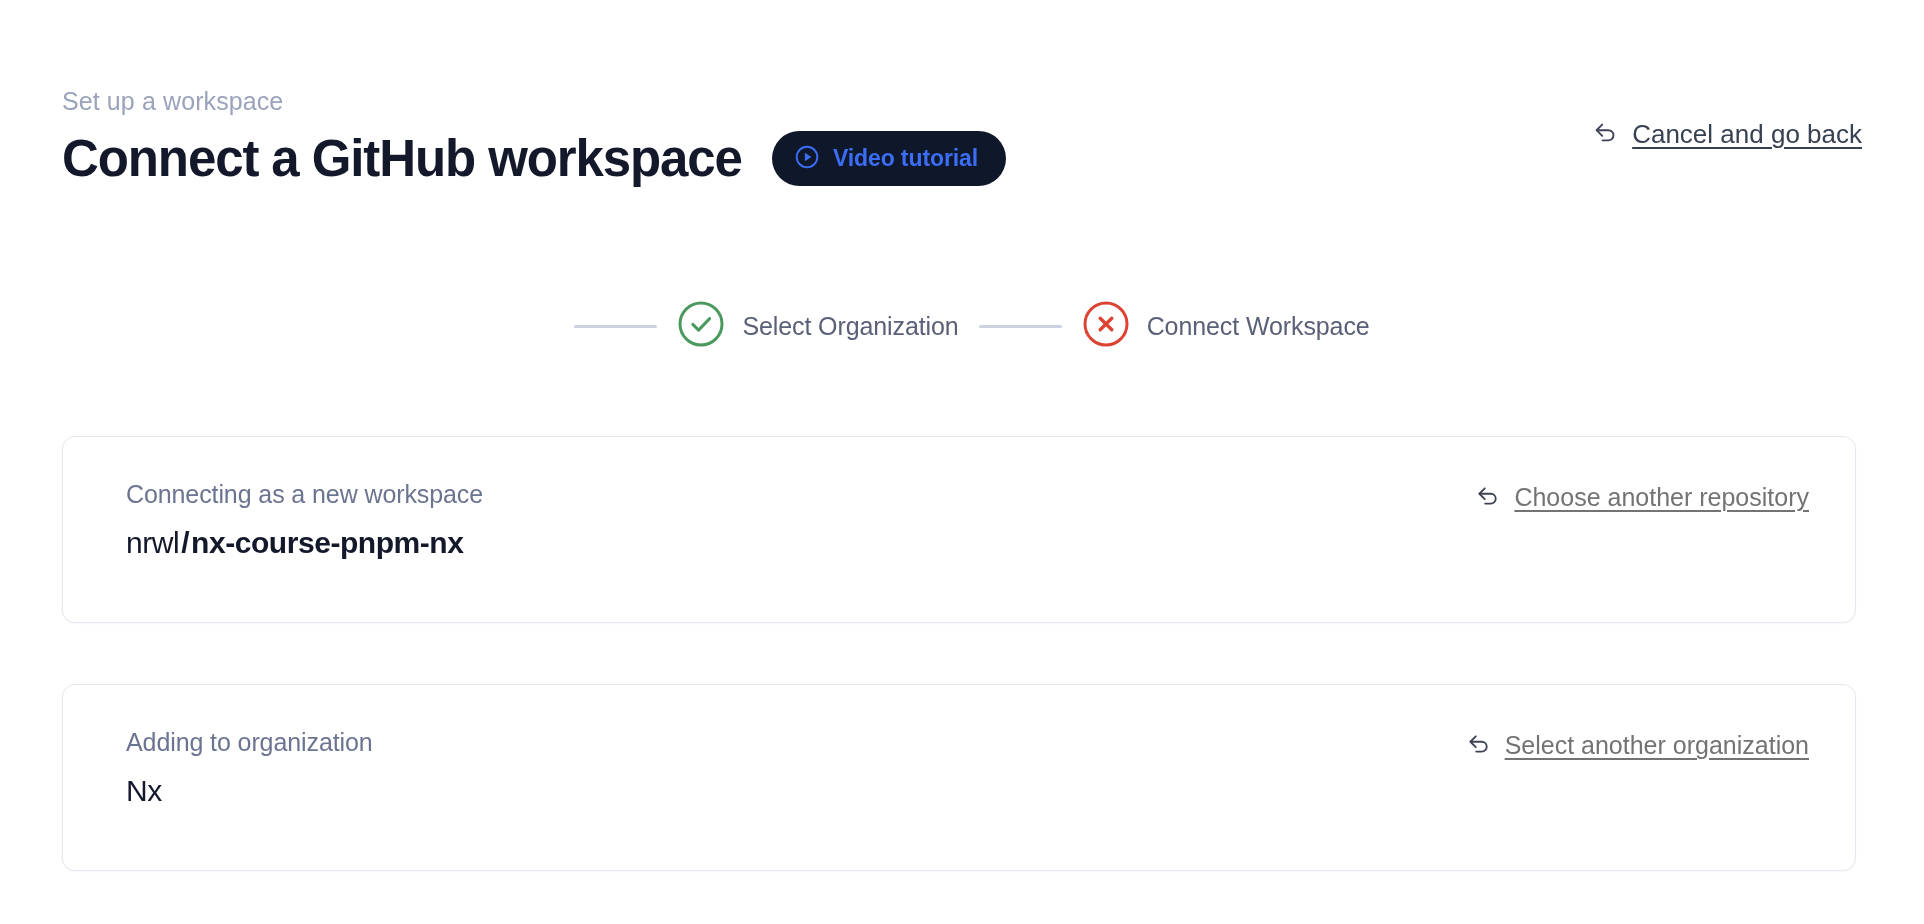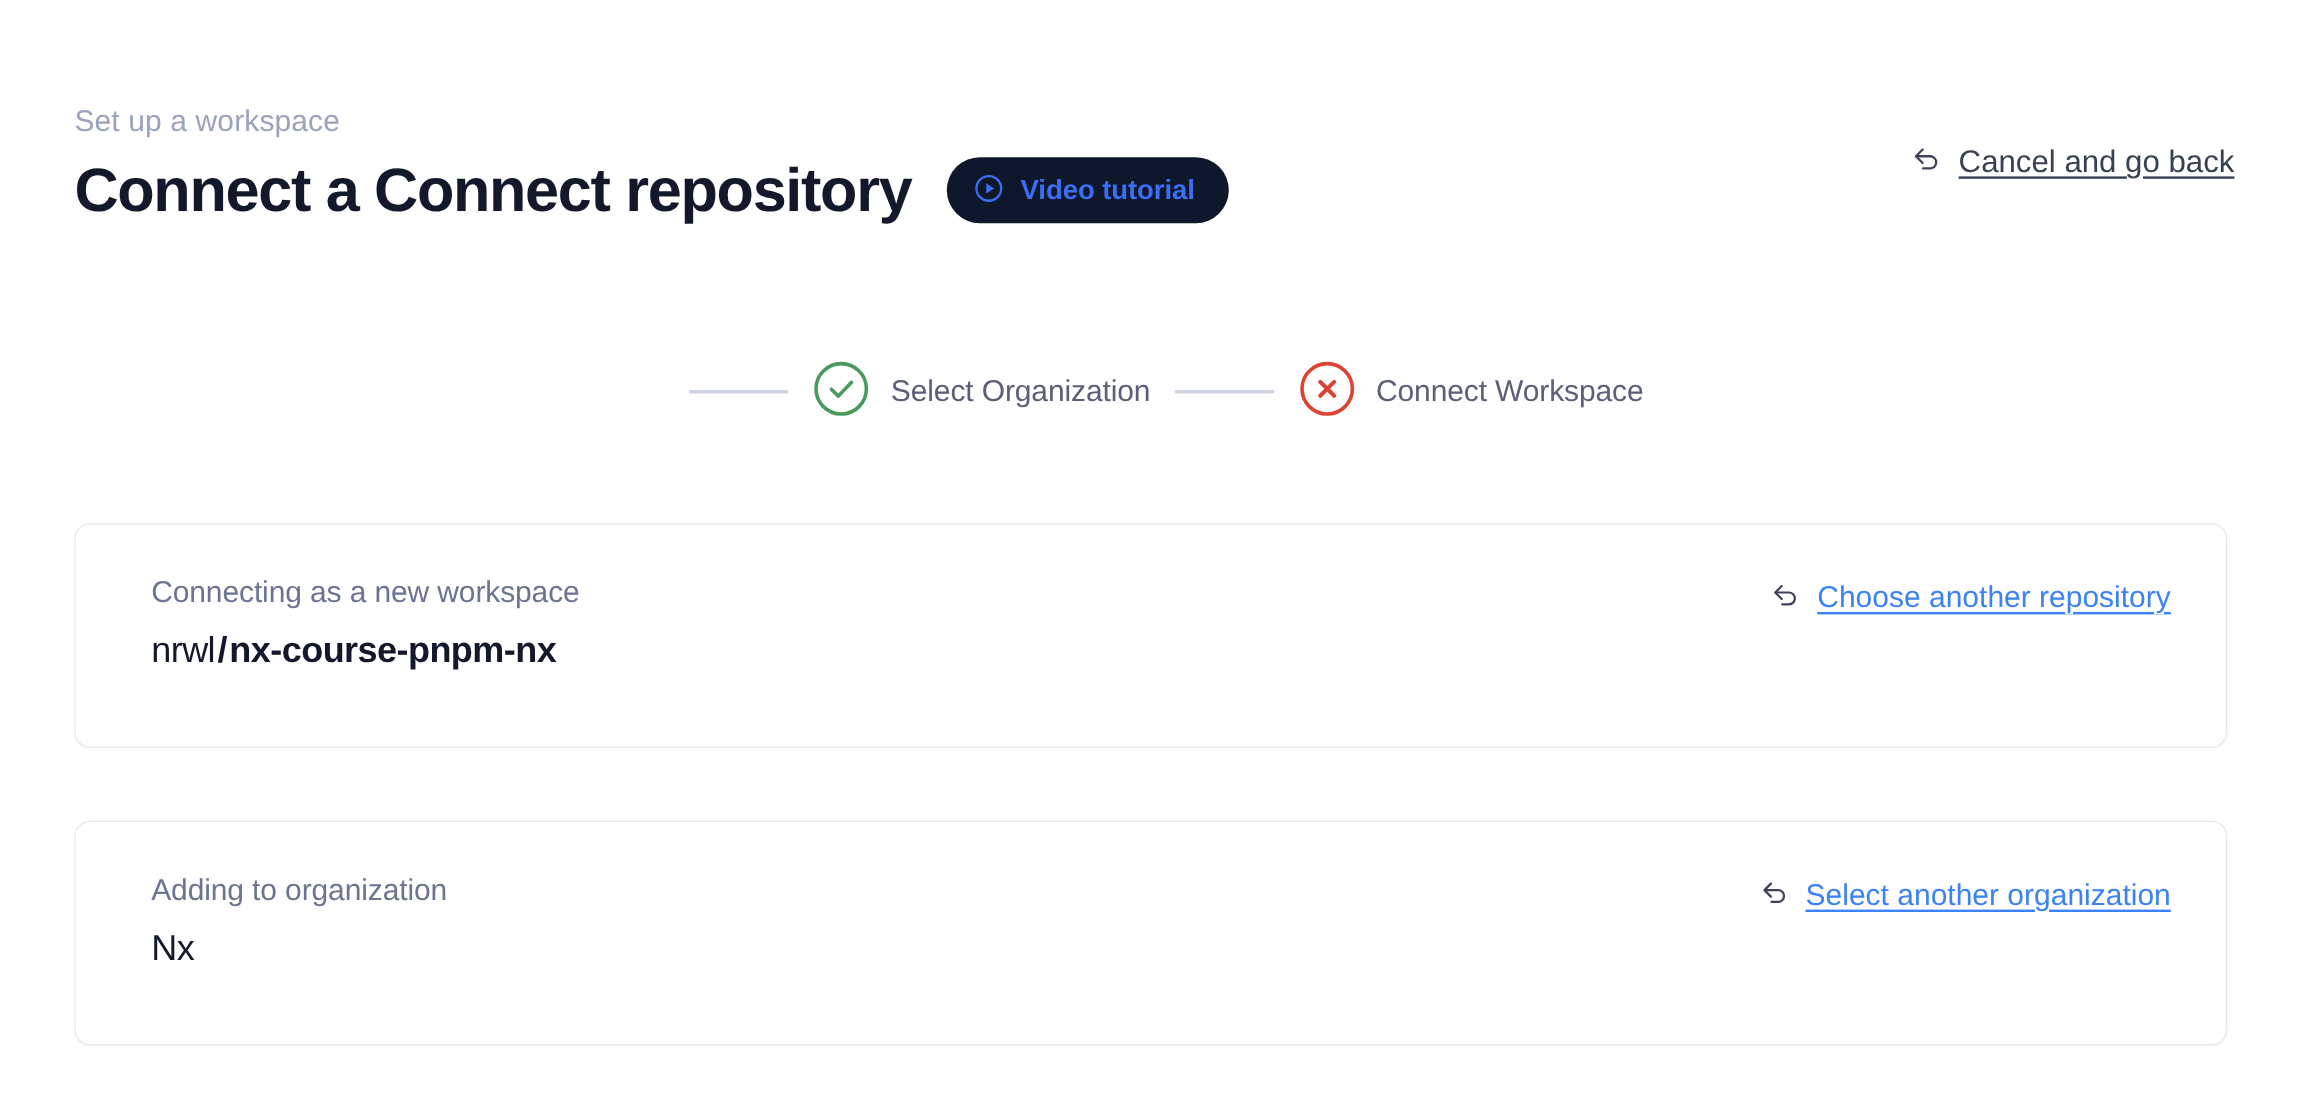--- a/index.html
+++ b/index.html
@@ -176,36 +176,36 @@
     display: inline-flex;
     align-items: center;
     gap: 12px;
     cursor: pointer;
     text-decoration: none;
     margin-top: 2px;
   }
 
   .card-link .link-text {
     font-size: 25px;
-    color: #3b82f6;
+    color: #737373;
     text-decoration: underline;
     text-underline-offset: 4px;
     text-decoration-thickness: 1.5px;
     white-space: nowrap;
   }
 </style>
 </head>
 <body>
 
 <div class="page">
 
   <div class="header">
     <div class="eyebrow">Set up a workspace</div>
     <div class="title-row">
-      <h1 class="page-title">Connect a Connect repository</h1>
+      <h1 class="page-title">Connect a GitHub workspace</h1>
       <button class="video-pill">
         <span class="play-icon">
           <svg width="26" height="26" viewBox="0 0 26 26" fill="none">
             <circle cx="13" cy="13" r="10.3" stroke="#3b6ef5" stroke-width="1.9"></circle>
             <path d="M10.9 8.8 L17.4 13 L10.9 17.2 Z" fill="#3b6ef5"></path>
           </svg>
         </span>
         <span class="label">Video tutorial</span>
       </button>
     </div>

